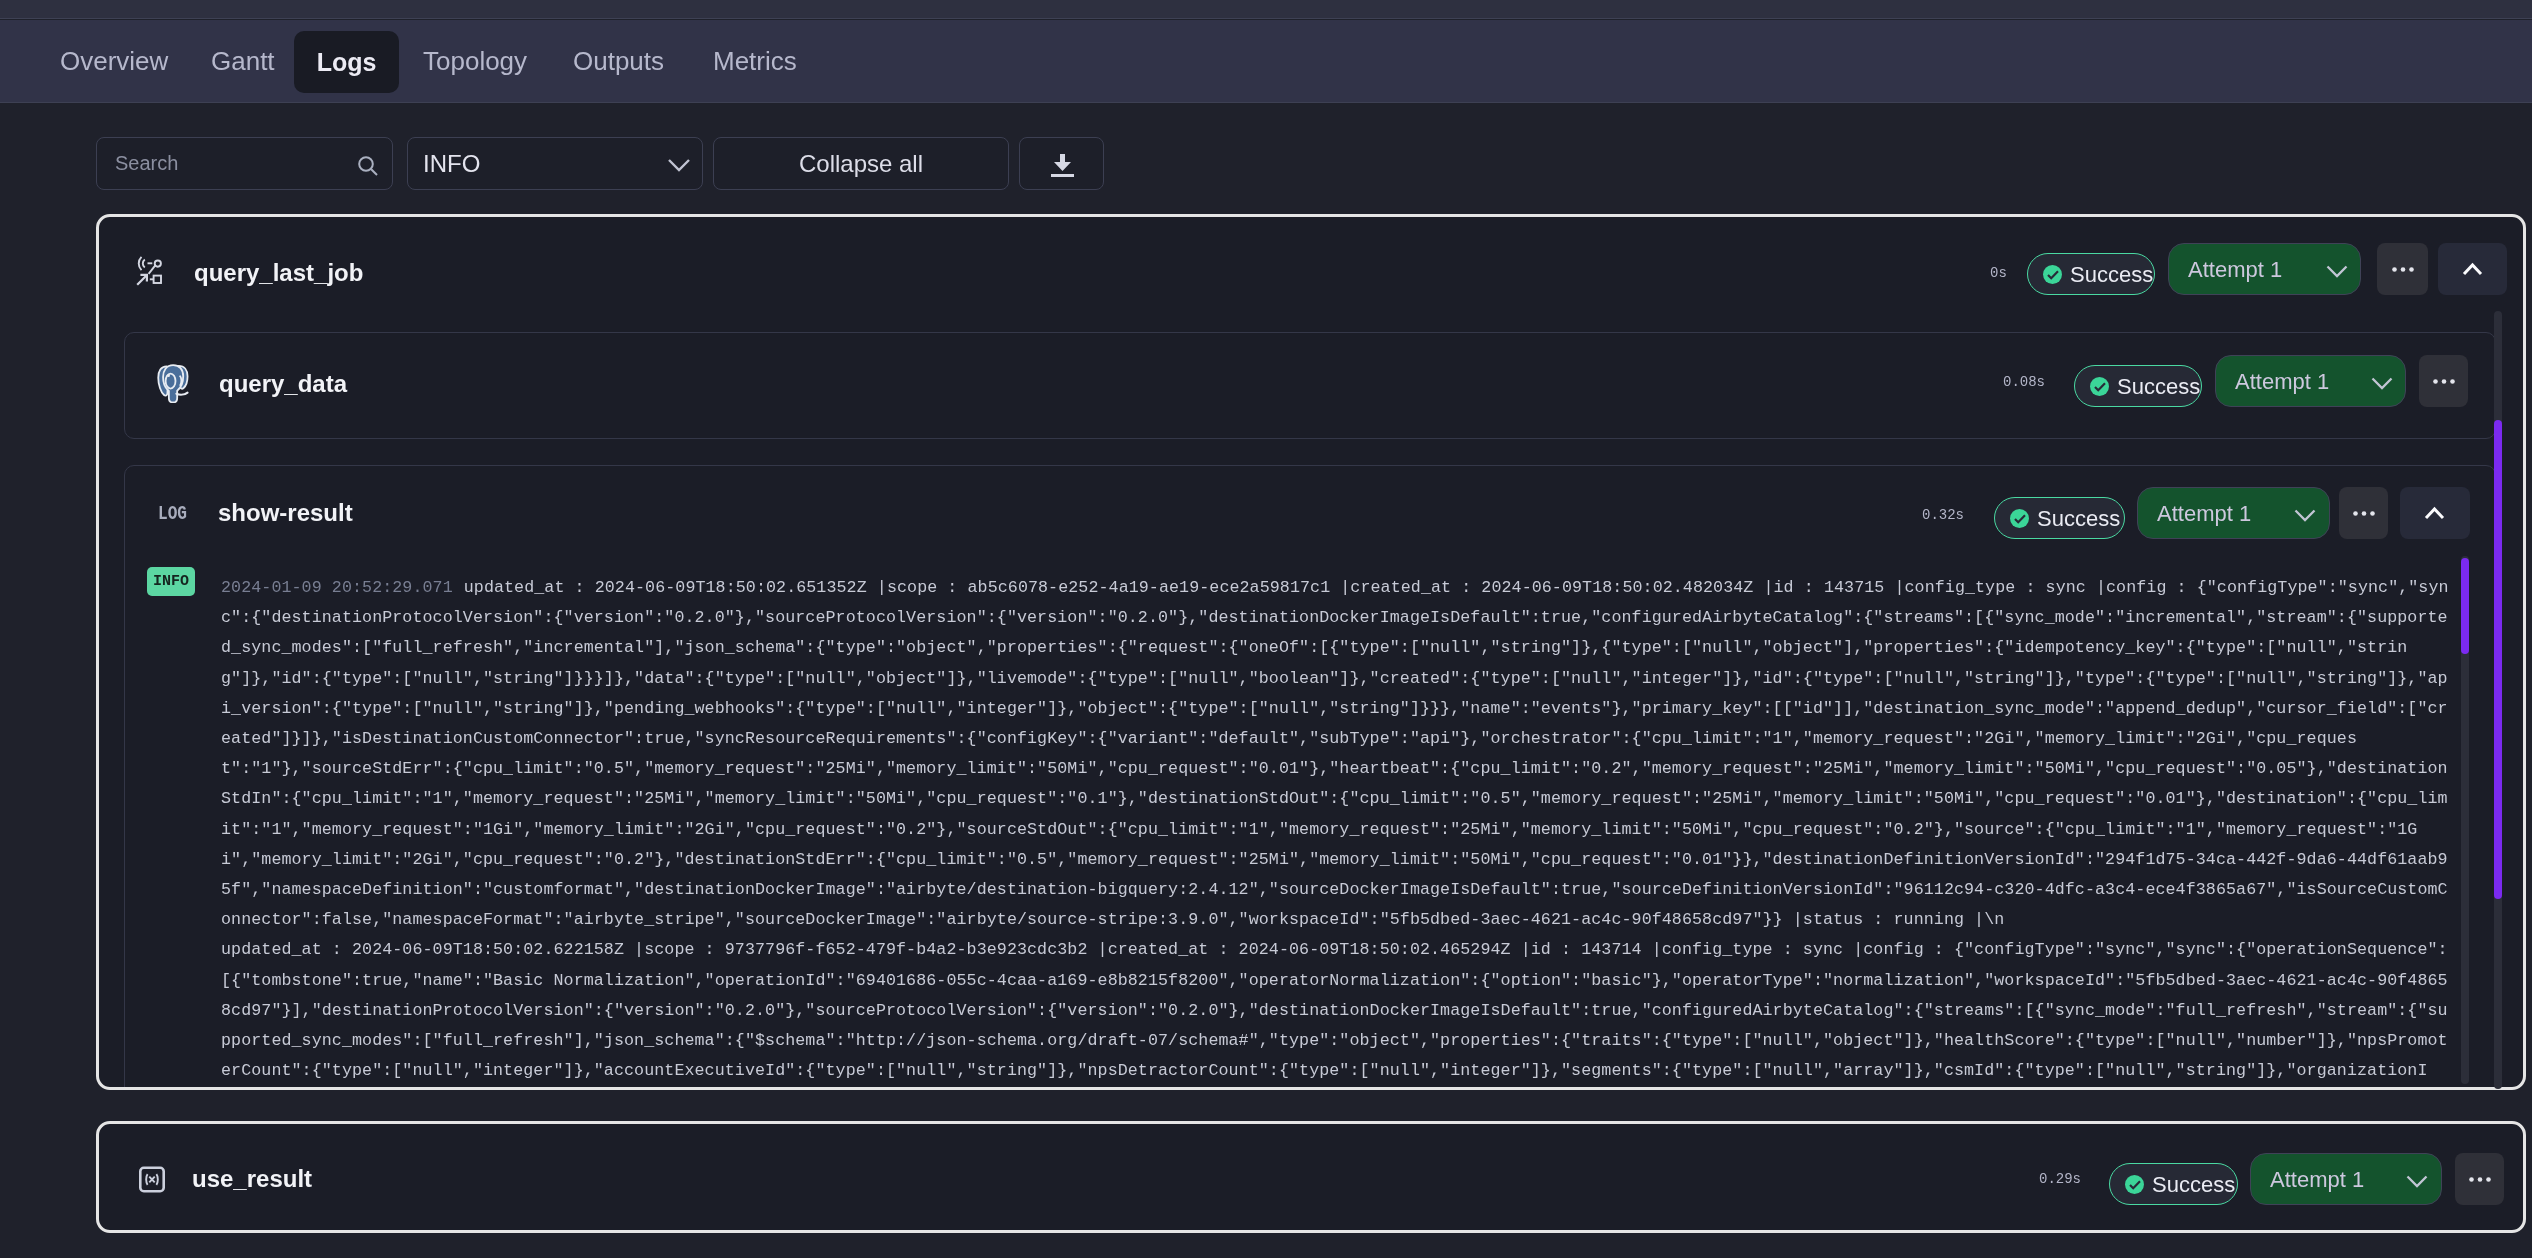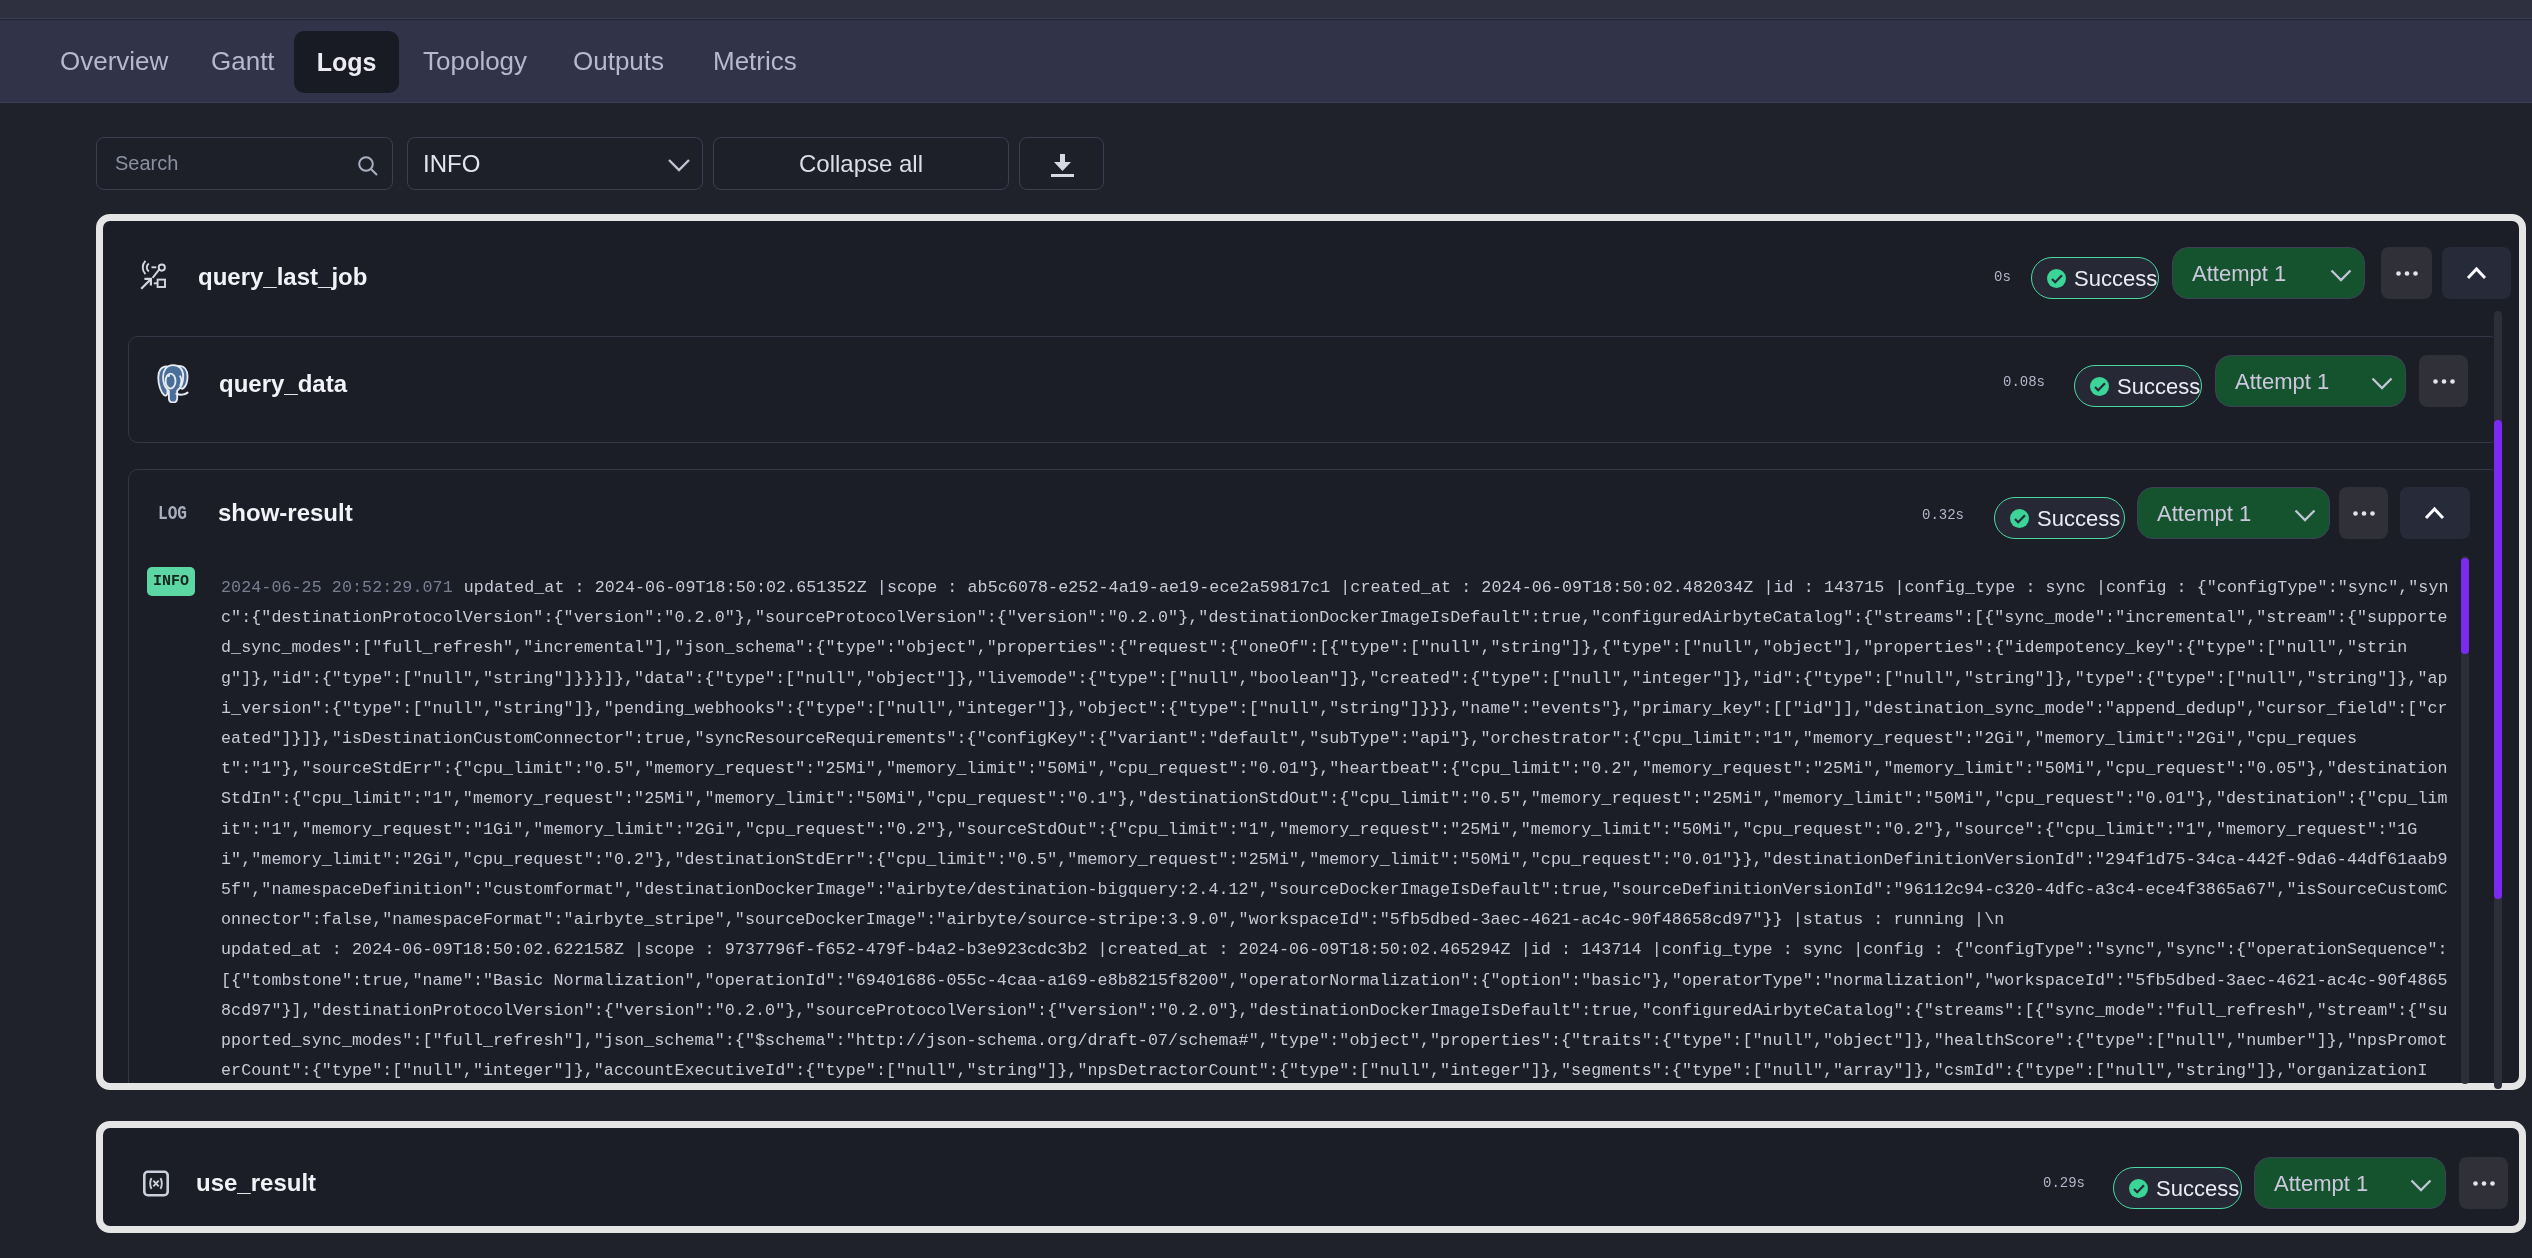--- a/index.html
+++ b/index.html
@@ -17,21 +17,21 @@
   .ctl { position:absolute; border:1px solid #3c3f52; border-radius:8px; background:#1d1f29; }
   #search { left:96px; top:137px; width:297px; height:53px; }
   #search .ph { position:absolute; left:18px; top:0; line-height:51px; font-size:20px; color:#8b8fa0; }
   #selinfo { left:407px; top:137px; width:296px; height:53px; }
   #selinfo .tx { position:absolute; left:15px; top:0; line-height:51px; font-size:24px; color:#e4e4ee; }
   #collapse { left:713px; top:137px; width:296px; height:53px; }
   #collapse .tx { position:absolute; width:100%; text-align:center; line-height:51px; font-size:24px; color:#dcdde8; }
   #dlbtn { left:1019px; top:137px; width:85px; height:53px; }
 
   
-  .card { position:absolute; background:#1b1d27; border:7px solid #e5e5e5; border-radius:14px; }
+  .card { position:absolute; background:#1b1d27; border:3px solid #e5e5e5; border-radius:14px; }
   .subcard { position:absolute; background:#1b1d27; border:1px solid #343748; border-radius:10px; }
   .title { position:absolute; font-weight:bold; color:#f2f3f7; font-size:24px; line-height:28px; }
   .dur { position:absolute; font-family:"Liberation Mono",monospace; font-size:14px; color:#b3b5c8; }
   .badge { position:absolute; border:1.5px solid #4ad9a2; border-radius:21px; height:42px; background:#262935; }
   .badge .circ { position:absolute; left:15px; top:11px; width:19px; height:19px; border-radius:50%; background:#3bd598; }
   .badge .btx { position:absolute; left:42px; top:0; font-size:22px; color:#eaebf3; line-height:41px; }
   .select { position:absolute; background:#14532d; border:1px solid #3f4257; border-radius:16px; height:52px; }
   .select .stx { position:absolute; left:19px; font-size:22px; color:#cdc8de; line-height:51px; }
   .dots { position:absolute; background:#2f3038; border-radius:8px; height:52px; }
   .chevbtn { position:absolute; background:#272a39; border-radius:8px; height:52px; }
@@ -185,21 +185,21 @@
     </svg>
 </div>
 <div class="chevbtn" style="left:2400px; top:487px; width:70px;">
   <svg class="abs" style="left:24px;top:19px;" width="21" height="14" viewBox="0 0 21 14" fill="none" stroke="#fbfbfd" stroke-width="3">
       <polyline points="2,12 10.5,3 19,12"></polyline>
     </svg>
 </div>
 
 <div id="logarea">
 <div id="infobadge">INFO</div>
-<div class="logline" style="top:0.0px;"><span class="ts" style="margin-right:11px;">2024-06-25 20:52:29.071</span>updated_at : 2024-06-09T18:50:02.651352Z |scope : ab5c6078-e252-4a19-ae19-ece2a59817c1 |created_at : 2024-06-09T18:50:02.482034Z |id : 143715 |config_type : sync |config : {"configType":"sync","syn</div>
+<div class="logline" style="top:0.0px;"><span class="ts" style="margin-right:11px;">2024-01-09 20:52:29.071</span>updated_at : 2024-06-09T18:50:02.651352Z |scope : ab5c6078-e252-4a19-ae19-ece2a59817c1 |created_at : 2024-06-09T18:50:02.482034Z |id : 143715 |config_type : sync |config : {"configType":"sync","syn</div>
 <div class="logline" style="top:30.2px;">c":{"destinationProtocolVersion":{"version":"0.2.0"},"sourceProtocolVersion":{"version":"0.2.0"},"destinationDockerImageIsDefault":true,"configuredAirbyteCatalog":{"streams":[{"sync_mode":"incremental","stream":{"supporte</div>
 <div class="logline" style="top:60.4px;">d_sync_modes":["full_refresh","incremental"],"json_schema":{"type":"object","properties":{"request":{"oneOf":[{"type":["null","string"]},{"type":["null","object"],"properties":{"idempotency_key":{"type":["null","strin</div>
 <div class="logline" style="top:90.6px;">g"]},"id":{"type":["null","string"]}}}]},"data":{"type":["null","object"]},"livemode":{"type":["null","boolean"]},"created":{"type":["null","integer"]},"id":{"type":["null","string"]},"type":{"type":["null","string"]},"ap</div>
 <div class="logline" style="top:120.8px;">i_version":{"type":["null","string"]},"pending_webhooks":{"type":["null","integer"]},"object":{"type":["null","string"]}}},"name":"events"},"primary_key":[["id"]],"destination_sync_mode":"append_dedup","cursor_field":["cr</div>
 <div class="logline" style="top:151.0px;">eated"]}]},"isDestinationCustomConnector":true,"syncResourceRequirements":{"configKey":{"variant":"default","subType":"api"},"orchestrator":{"cpu_limit":"1","memory_request":"2Gi","memory_limit":"2Gi","cpu_reques</div>
 <div class="logline" style="top:181.2px;">t":"1"},"sourceStdErr":{"cpu_limit":"0.5","memory_request":"25Mi","memory_limit":"50Mi","cpu_request":"0.01"},"heartbeat":{"cpu_limit":"0.2","memory_request":"25Mi","memory_limit":"50Mi","cpu_request":"0.05"},"destination</div>
 <div class="logline" style="top:211.4px;">StdIn":{"cpu_limit":"1","memory_request":"25Mi","memory_limit":"50Mi","cpu_request":"0.1"},"destinationStdOut":{"cpu_limit":"0.5","memory_request":"25Mi","memory_limit":"50Mi","cpu_request":"0.01"},"destination":{"cpu_lim</div>
 <div class="logline" style="top:241.6px;">it":"1","memory_request":"1Gi","memory_limit":"2Gi","cpu_request":"0.2"},"sourceStdOut":{"cpu_limit":"1","memory_request":"25Mi","memory_limit":"50Mi","cpu_request":"0.2"},"source":{"cpu_limit":"1","memory_request":"1G</div>
 <div class="logline" style="top:271.8px;">i","memory_limit":"2Gi","cpu_request":"0.2"},"destinationStdErr":{"cpu_limit":"0.5","memory_request":"25Mi","memory_limit":"50Mi","cpu_request":"0.01"}},"destinationDefinitionVersionId":"294f1d75-34ca-442f-9da6-44df61aab9</div>
 <div class="logline" style="top:302.0px;">5f","namespaceDefinition":"customformat","destinationDockerImage":"airbyte/destination-bigquery:2.4.12","sourceDockerImageIsDefault":true,"sourceDefinitionVersionId":"96112c94-c320-4dfc-a3c4-ece4f3865a67","isSourceCustomC</div>

